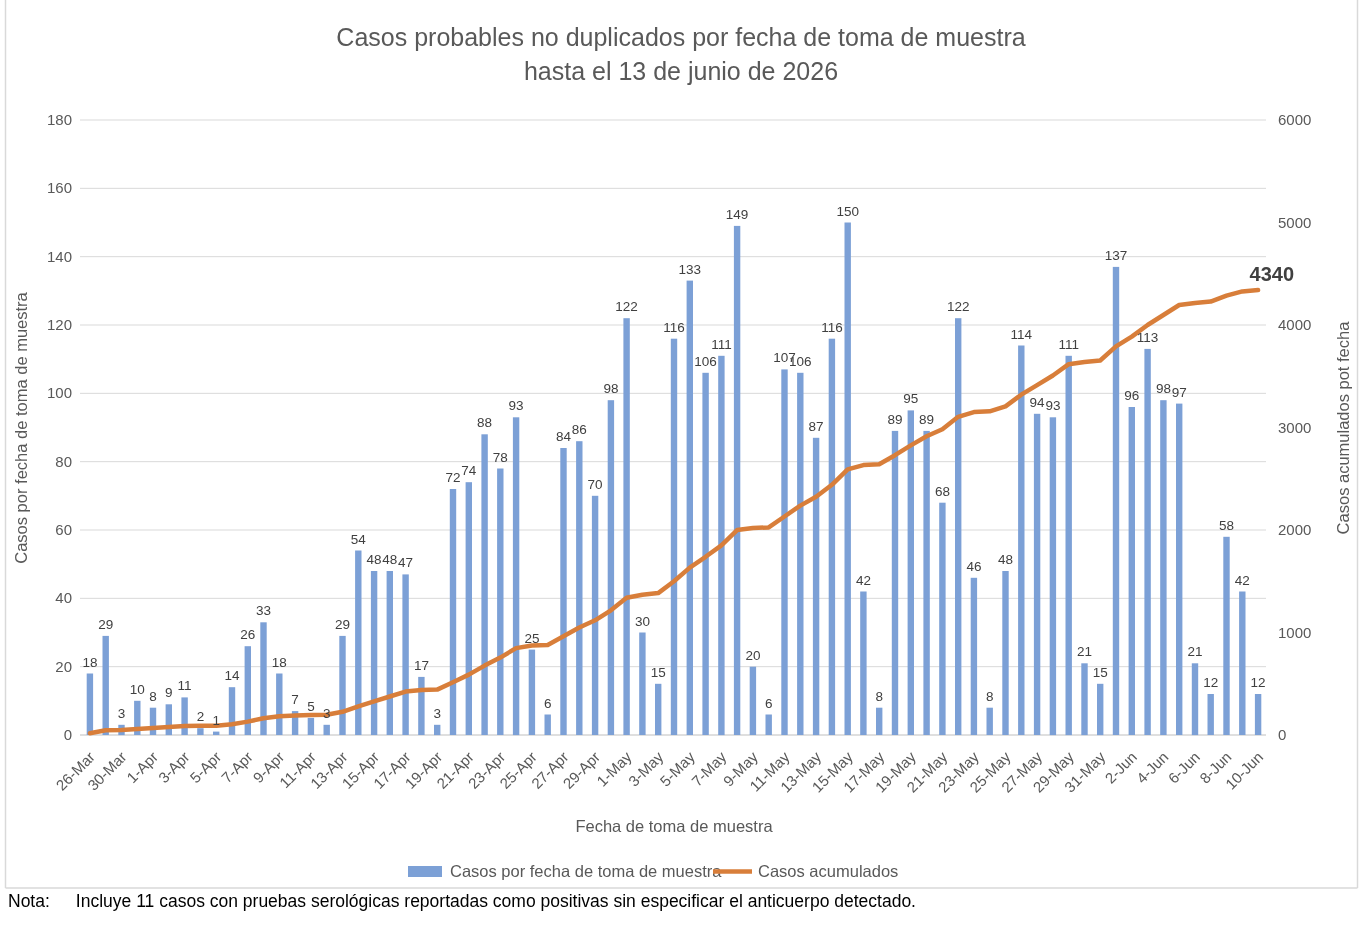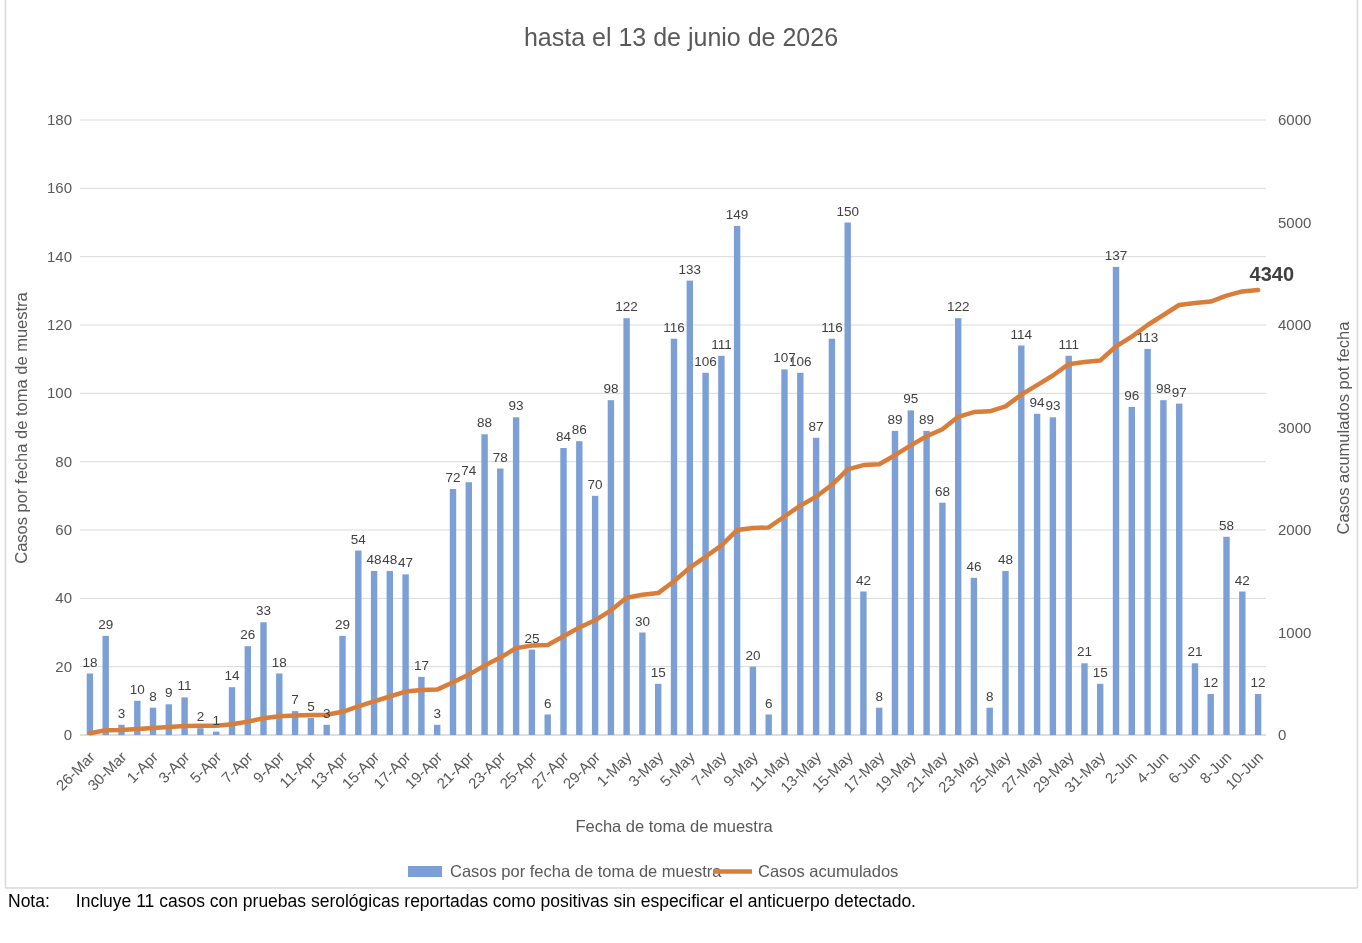--- a/index.html
+++ b/index.html
@@ -15,20 +15,21 @@
   .endlabel{font-size:20px;font-weight:bold;fill:#404040;}
   #footnote{position:absolute;left:8px;top:891px;width:1340px;color:#000;font-size:17.5px;}
   #footnote .note-label{margin-right:26px;}
 </style>
 </head>
 <body>
 
 <div id="page">
 
   <div id="chart-title">
+    <div>Casos probables no duplicados por fecha de toma de muestra</div>
     <div>hasta el 13 de junio de 2026</div>
   </div>
 
   <svg id="chart-svg" width="1362" height="900" viewBox="0 0 1362 900">
 
     <g id="layer-grid">
         <line x1="80" x2="1266" y1="735" y2="735" stroke="#BFBFBF" stroke-width="1"></line>
         <line x1="80" x2="1266" y1="666.6666666666666" y2="666.6666666666666" stroke="#D9D9D9" stroke-width="1"></line>
         <line x1="80" x2="1266" y1="598.3333333333334" y2="598.3333333333334" stroke="#D9D9D9" stroke-width="1"></line>
         <line x1="80" x2="1266" y1="530" y2="530" stroke="#D9D9D9" stroke-width="1"></line>

